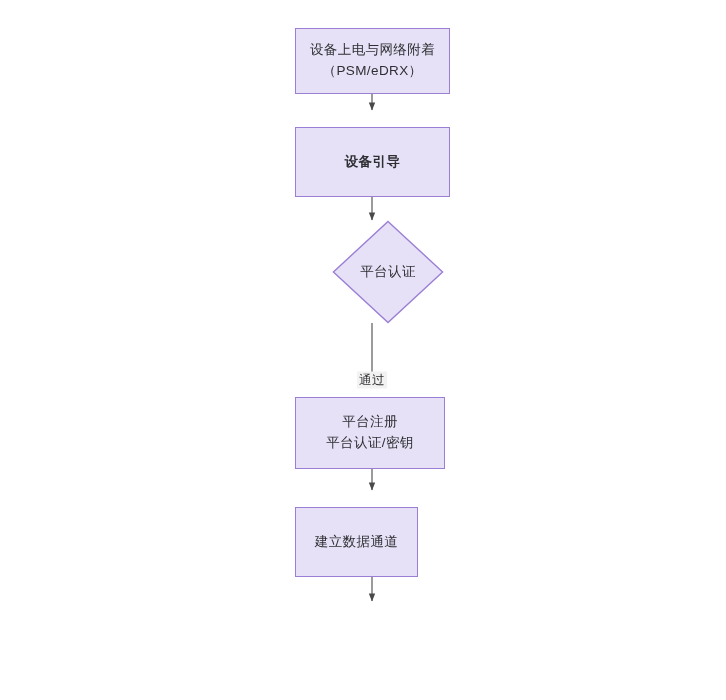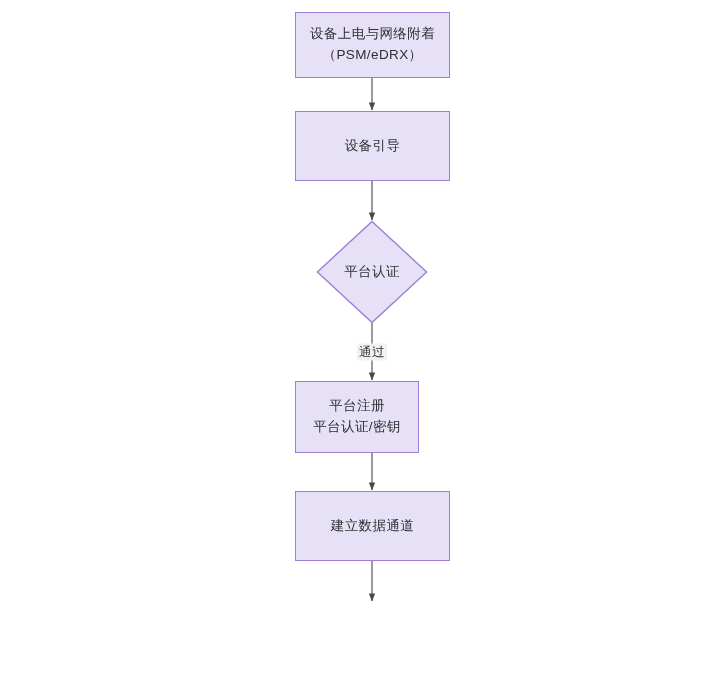--- a/index.html
+++ b/index.html
@@ -33,20 +33,21 @@
     align-items: center;
     justify-content: center;
     background: #e6e1f7;
     border: 1.4px solid #9c7fd4;
     color: #2f2f33;
     font-size: 13.5px;
     line-height: 1.55;
     text-align: center;
     letter-spacing: 0.4px;
     white-space: nowrap;
+    margin-top: 16px;
   }
   .node .line {
     display: block;
   }
   .diamond-wrap {
     position: absolute;
     width: 112px;
     height: 104px;
   }
   .diamond-shape {
@@ -73,20 +74,21 @@
   .edge-label {
     position: absolute;
     transform: translate(-50%, -50%);
     background: #f2f2f2;
     color: #2f2f33;
     font-size: 12.5px;
     line-height: 1.2;
     padding: 1px 2px;
     letter-spacing: 0.4px;
     white-space: nowrap;
+    margin-top: 28px;
   }
 </style>
 </head>
 <body>
 
 <div id="canvas">
 
   <svg id="flow-svg" viewBox="0 0 726 700" xmlns="http://www.w3.org/2000/svg">
     <defs>
       <marker id="arrowhead" markerWidth="9" markerHeight="9" refX="7.6" refY="3.2" orient="auto" markerUnits="userSpaceOnUse">
@@ -103,36 +105,36 @@
     <line x1="372" y1="453" x2="372" y2="490" stroke="#4a4a4a" stroke-width="1.1" marker-end="url(#arrowhead)"></line>
 
     <line x1="372" y1="561" x2="372" y2="601" stroke="#4a4a4a" stroke-width="1.1" marker-end="url(#arrowhead)"></line>
   </svg>
 
   <div class="node" style="left:295px; top:12px; width:155px; height:66px;">
     <span class="line">设备上电与网络附着</span>
     <span class="line">（PSM/eDRX）</span>
   </div>
 
-  <div class="node" style="left:295px; top:111px; width:155px; height:70px;">
+  <div class="node" style="left:295px; top:111px; width:155px; height:70px;font-weight:bold;">
     <span class="line">设备引导</span>
   </div>
 
-  <div class="diamond-wrap" style="left:316px; top:220px;">
+  <div class="diamond-wrap" style="left:332px; top:220px;">
     <svg class="diamond-shape" viewBox="0 0 112 104" xmlns="http://www.w3.org/2000/svg">
       <polygon points="56,1.4 110.6,52 56,102.6 1.4,52" fill="#e6e1f7" stroke="#9c7fd4" stroke-width="1.4"></polygon>
     </svg>
     <div class="diamond-label">平台认证</div>
   </div>
 
   <div class="edge-label" style="left:372px; top:352px;">通过</div>
 
-  <div class="node" style="left:295px; top:381px; width:124px; height:72px;">
+  <div class="node" style="left:295px; top:381px; width:150px; height:72px;">
     <span class="line">平台注册</span>
     <span class="line">平台认证/密钥</span>
   </div>
 
-  <div class="node" style="left:295px; top:491px; width:155px; height:70px;">
+  <div class="node" style="left:295px; top:491px; width:123px; height:70px;">
     <span class="line">建立数据通道</span>
   </div>
 
 
 </div>
 
 </body></html>

